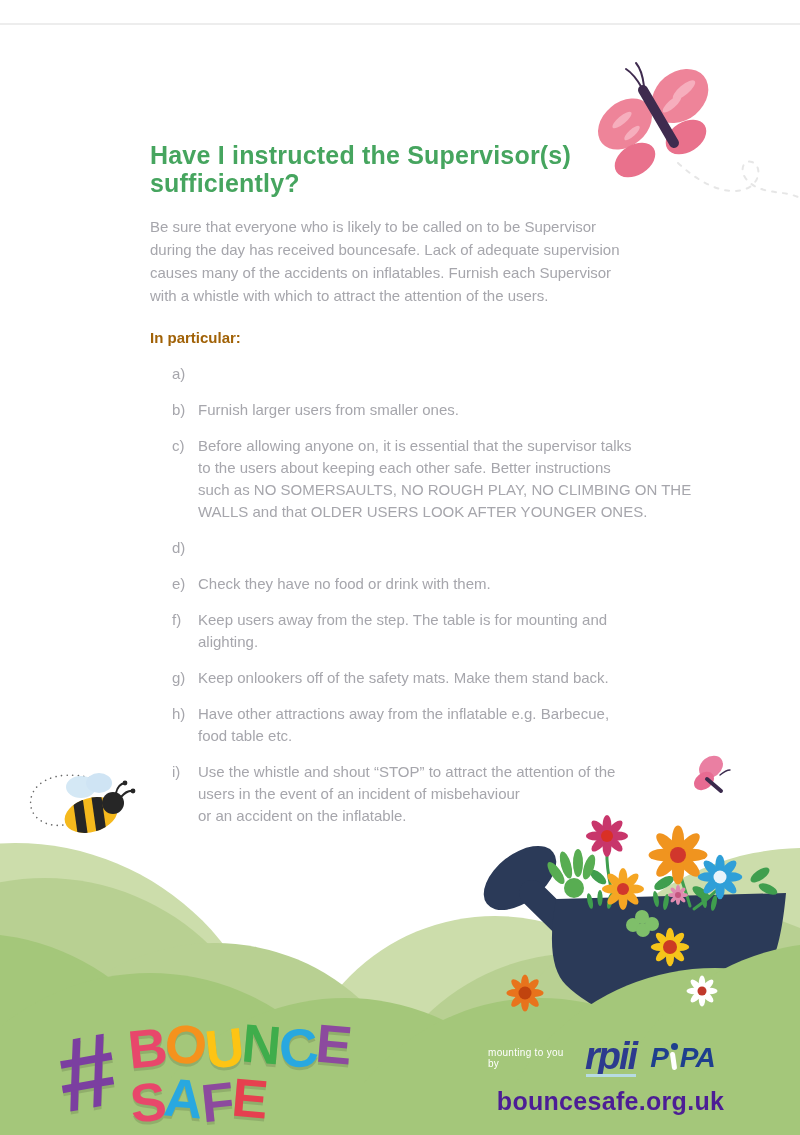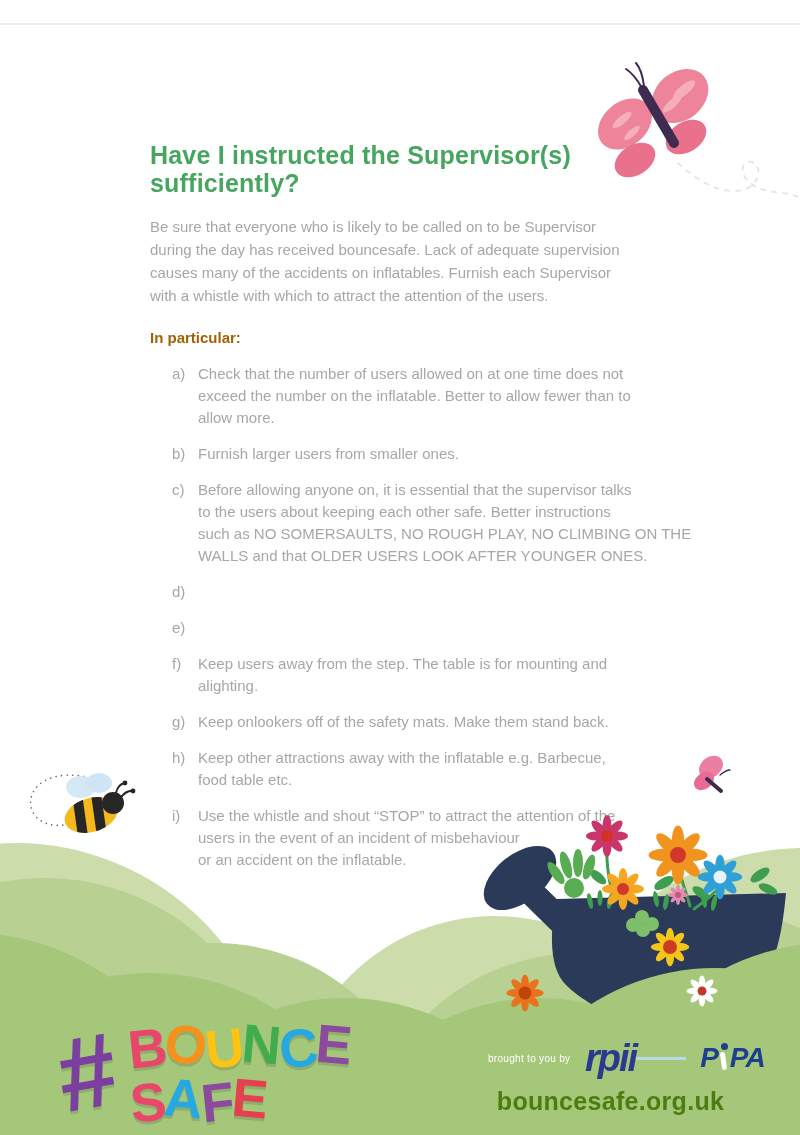--- a/index.html
+++ b/index.html
@@ -43,33 +43,33 @@
   .row-bounce{top:0;}
   .row-safe{top:54px;left:72px;}
   .bubble-row span{display:inline-block;text-shadow:0 3px 0 rgba(0,0,0,.12);}
   .bubble-row span:nth-child(odd){transform:rotate(-6deg) translateY(2px);}
   .bubble-row span:nth-child(even){transform:rotate(5deg) translateY(-2px);}
 
   
   .brand-row{position:absolute;left:488px;top:1008px;width:245px;height:54px;
     display:flex;align-items:center;}
   .brought{color:#ffffff;font-size:10px;letter-spacing:.3px;margin-right:9px;width:88px;flex:none;}
-  .rpii-block{display:flex;align-items:center;margin-right:14px;}
+  .rpii-block{display:flex;flex-direction:column;align-items:center;margin-right:14px;}
   .rpii-text{color:#2c3a8e;font-size:38px;line-height:34px;font-weight:bold;font-style:italic;
     letter-spacing:-2px;}
   .rpii-bar{width:50px;height:3px;background:#b7dbe3;margin-top:1px;}
   .pipa-block{display:flex;align-items:center;font-style:italic;font-weight:bold;
     color:#1e3e8e;font-size:28px;line-height:28px;letter-spacing:-1px;}
   .pipa-i{position:relative;width:10px;height:26px;margin:0 1px;}
   .pipa-i .dot{position:absolute;top:-2px;left:2px;width:7px;height:7px;border-radius:50%;
     background:#1e3e8e;}
   .pipa-i .stem{position:absolute;top:7px;left:2px;width:5px;height:18px;border-radius:3px;
     background:#ffffff;transform:rotate(-8deg);}
   .website{position:absolute;left:488px;top:1064px;width:245px;text-align:center;
-    color:#4d7c0f;font-size:25px;font-weight:bold;letter-spacing:.3px;}
+    color:#4c1d95;font-size:25px;font-weight:bold;letter-spacing:.3px;}
 </style>
 </head>
 <body>
 
 <div class="page">
   <div class="top-hairline"></div>
 
   <svg id="butterfly-large" class="svg-abs" width="220" height="200" viewBox="0 0 220 200">
     <path d="M98,125 C125,150 150,158 168,150 C180,144 182,128 172,124 C162,121 158,135 170,145 C185,157 205,152 220,160" fill="none" stroke="#e6e6e6" stroke-width="2" stroke-dasharray="4 7" stroke-linecap="round"></path>
     <g>
@@ -93,53 +93,51 @@
     <h1 class="heading">Have I instructed the Supervisor(s)
 sufficiently?</h1>
     <p class="intro">Be sure that everyone who is likely to be called on to be Supervisor
 during the day has received bouncesafe. Lack of adequate supervision
 causes many of the accidents on inflatables. Furnish each Supervisor
 with a whistle with which to attract the attention of the users.</p>
     <p class="in-particular">In particular:</p>
     <div class="list">
       <div class="item">
         <span class="letter">a)</span>
-        <span class="text">Check that the number of users allowed on at one time does not
-exceed the number on the inflatable. Better to allow fewer than to
-allow more.</span>
       </div>
       <div class="item">
         <span class="letter">b)</span>
         <span class="text">Furnish larger users from smaller ones.</span>
       </div>
       <div class="item">
         <span class="letter">c)</span>
         <span class="text">Before allowing anyone on, it is essential that the supervisor talks
 to the users about keeping each other safe. Better instructions
 such as NO SOMERSAULTS, NO ROUGH PLAY, NO CLIMBING ON THE
 WALLS and that OLDER USERS  LOOK AFTER YOUNGER ONES.</span>
       </div>
       <div class="item">
         <span class="letter">d)</span>
       </div>
       <div class="item">
         <span class="letter">e)</span>
+        <span class="text">Check they have no food or drink with them.</span>
       </div>
       <div class="item">
         <span class="letter">f)</span>
         <span class="text">Keep users away from the step. The table is for mounting and
 alighting.</span>
       </div>
       <div class="item">
         <span class="letter">g)</span>
         <span class="text">Keep onlookers off of the safety mats. Make them stand back.</span>
       </div>
       <div class="item">
         <span class="letter">h)</span>
-        <span class="text">Keep other attractions away with the inflatable e.g. Barbecue,
+        <span class="text">Have other attractions away from the inflatable e.g. Barbecue,
 food table etc.</span>
       </div>
       <div class="item">
         <span class="letter">i)</span>
         <span class="text">Use the whistle and shout “STOP” to attract the attention of the
 users in the event of an incident of misbehaviour
 or an accident on the inflatable.</span>
       </div>
     </div>
   </div>
@@ -289,21 +287,21 @@
     </g>
   </svg>
 
   <div class="bounce-logo">
     <span class="hash">#</span>
     <div class="bubble-row row-bounce"><span style="color: rgb(232, 71, 107);">B</span><span style="color: rgb(245, 146, 29);">O</span><span style="color: rgb(253, 196, 20);">U</span><span style="color: rgb(63, 173, 75);">N</span><span style="color: rgb(40, 168, 224);">C</span><span style="color: rgb(140, 74, 158);">E</span></div>
     <div class="bubble-row row-safe"><span style="color: rgb(232, 71, 107);">S</span><span style="color: rgb(40, 168, 224);">A</span><span style="color: rgb(140, 74, 158);">F</span><span style="color: rgb(230, 64, 79);">E</span></div>
   </div>
 
   <div class="brand-row">
-    <span class="brought">brought to you by</span>
+    <span class="brought">mounting to you by</span>
     <span class="rpii-block">
       <span class="rpii-text">rpii</span>
       <span class="rpii-bar"></span>
     </span>
     <span class="pipa-block">
       <span>P</span>
       <span class="pipa-i">
         <span class="dot"></span>
           <span class="stem"></span>
       </span>

